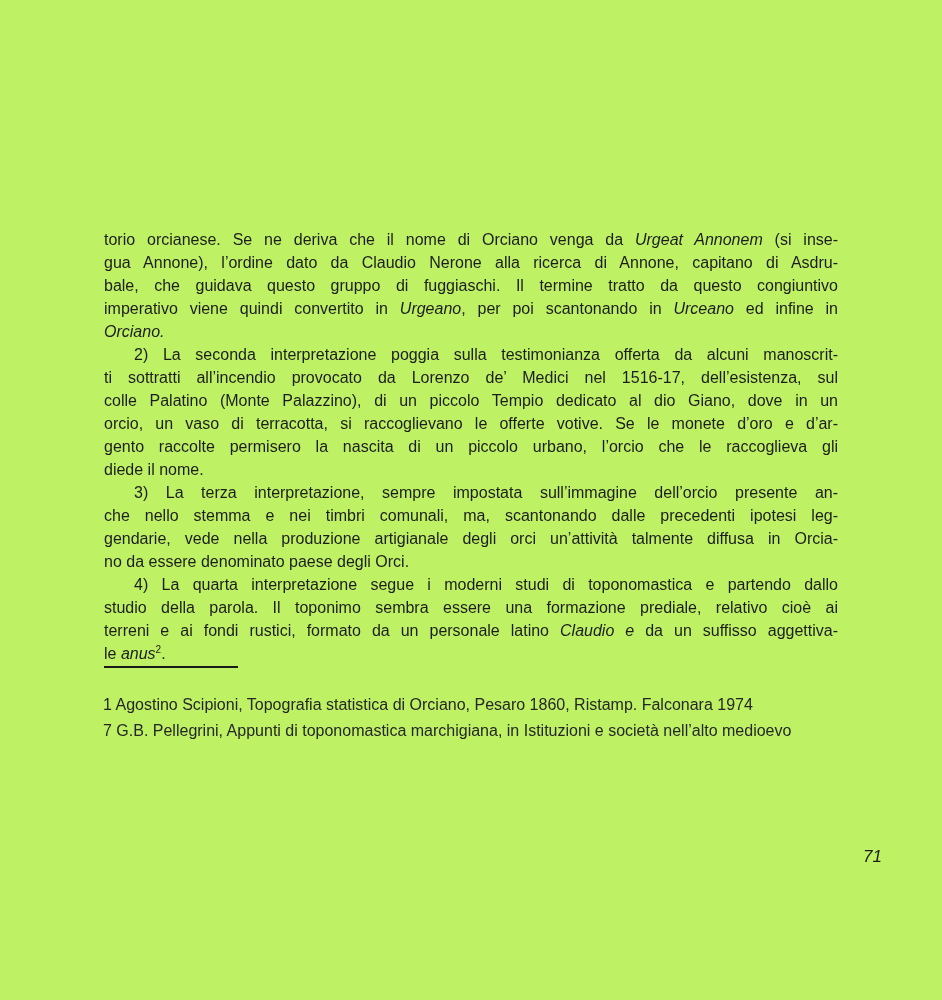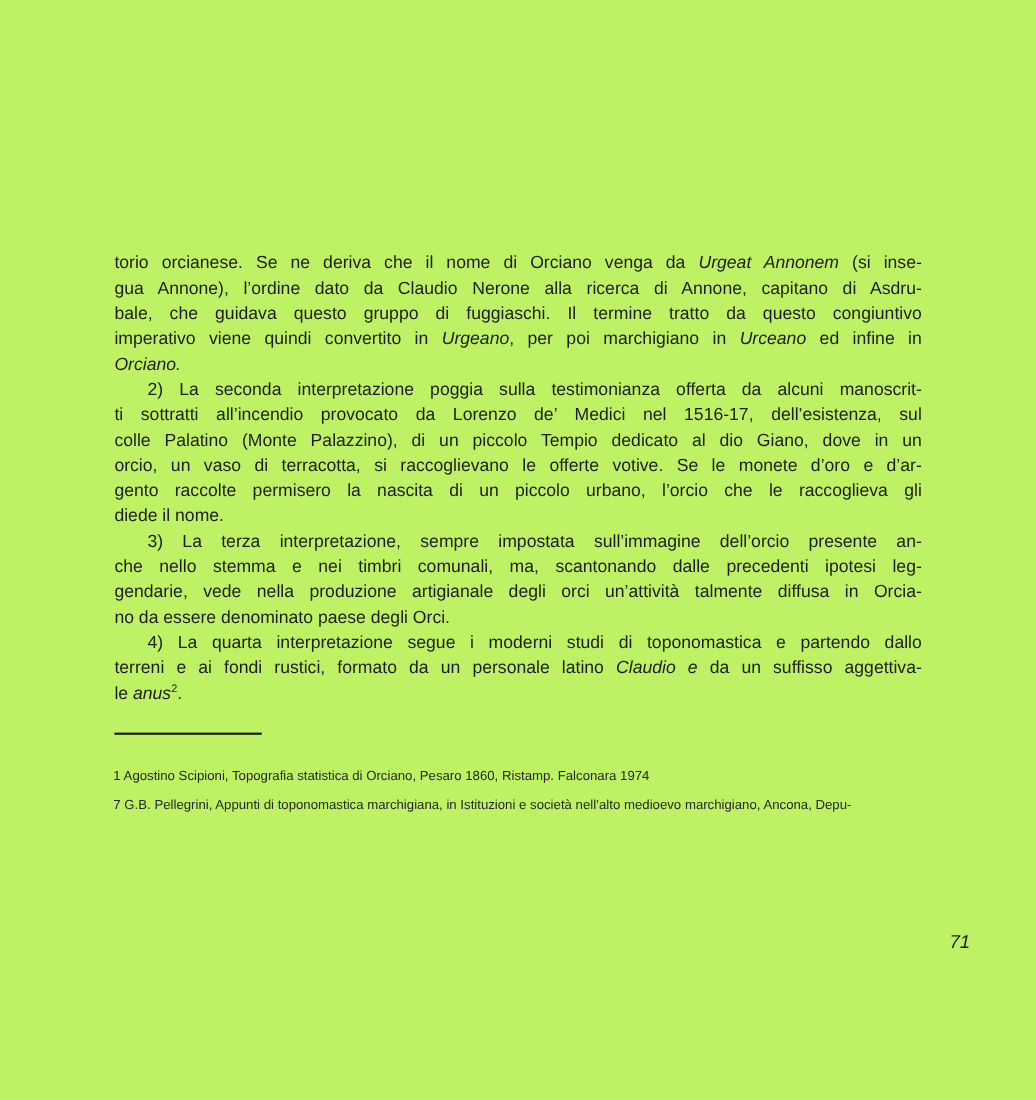--- a/index.html
+++ b/index.html
@@ -57,60 +57,61 @@
   .footnotes {
     position: absolute;
     left: 103px;
     top: 692px;
     width: 740px;
     color: #262626;
   }
   .fn-line {
     height: 26px;
     line-height: 26px;
-    font-size: 12px;
+    font-size: 16px;
     overflow: hidden;
   }
   .page-number {
     position: absolute;
     right: 60px;
     top: 847px;
     font-size: 17px;
     font-style: italic;
     color: #1d1d1d;
   }
 </style>
 </head>
 <body>
 
 <div class="page">
   <main class="body-text">
       <div class="para">
         <div class="line"><span>torio orcianese. Se ne deriva che il nome di Orciano venga da </span><span class="it">Urgeat Annonem</span><span> (si inse-</span></div>
         <div class="line"><span>gua Annone), l’ordine dato da Claudio Nerone alla ricerca di Annone, capitano di Asdru-</span></div>
         <div class="line"><span>bale, che guidava questo gruppo di fuggiaschi. Il termine tratto da questo congiuntivo</span></div>
-        <div class="line"><span>imperativo viene quindi convertito in </span><span class="it">Urgeano</span><span>, per poi marchigiano in </span><span class="it">Urceano</span><span> ed infine in</span></div>
+        <div class="line"><span>imperativo viene quindi convertito in </span><span class="it">Urgeano</span><span>, per poi scantonando in </span><span class="it">Urceano</span><span> ed infine in</span></div>
         <div class="line last"><span class="it">Orciano.</span></div>
       </div>
       <div class="para indent">
         <div class="line"><span>2) La seconda interpretazione poggia sulla testimonianza offerta da alcuni manoscrit-</span></div>
         <div class="line"><span>ti sottratti all’incendio provocato da Lorenzo de’ Medici nel 1516-17, dell’esistenza, sul</span></div>
         <div class="line"><span>colle Palatino (Monte Palazzino), di un piccolo Tempio dedicato al dio Giano, dove in un</span></div>
         <div class="line"><span>orcio, un vaso di terracotta, si raccoglievano le offerte votive. Se le monete d’oro e d’ar-</span></div>
         <div class="line"><span>gento raccolte permisero la nascita di un piccolo urbano, l’orcio che le raccoglieva gli</span></div>
         <div class="line last"><span>diede il nome.</span></div>
       </div>
       <div class="para indent">
         <div class="line"><span>3) La terza interpretazione, sempre impostata sull’immagine dell’orcio presente an-</span></div>
         <div class="line"><span>che nello stemma e nei timbri comunali, ma, scantonando dalle precedenti ipotesi leg-</span></div>
         <div class="line"><span>gendarie, vede nella produzione artigianale degli orci un’attività talmente diffusa in Orcia-</span></div>
         <div class="line last"><span>no da essere denominato paese degli Orci.</span></div>
       </div>
       <div class="para indent">
         <div class="line"><span>4) La quarta interpretazione segue i moderni studi di toponomastica e partendo dallo</span></div>
+        <div class="line"><span>studio della parola. Il toponimo sembra essere una formazione prediale, relativo cioè ai</span></div>
         <div class="line"><span>terreni e ai fondi rustici, formato da un personale latino </span><span class="it">Claudio e</span><span> da un suffisso aggettiva-</span></div>
         <div class="line last"><span>le </span><span class="it">anus</span><sup>2</sup><span>.</span></div>
       </div>
     </main>
   <hr class="footnote-rule">
   <section class="footnotes">
       <div class="fn-line">1 Agostino Scipioni, Topografia statistica di Orciano, Pesaro 1860, Ristamp. Falconara 1974</div>
       <div class="fn-line">7 G.B. Pellegrini, Appunti di toponomastica marchigiana, in Istituzioni e società nell’alto medioevo marchigiano, Ancona, Depu-</div>
     </section>
   <div class="page-number">71</div>

